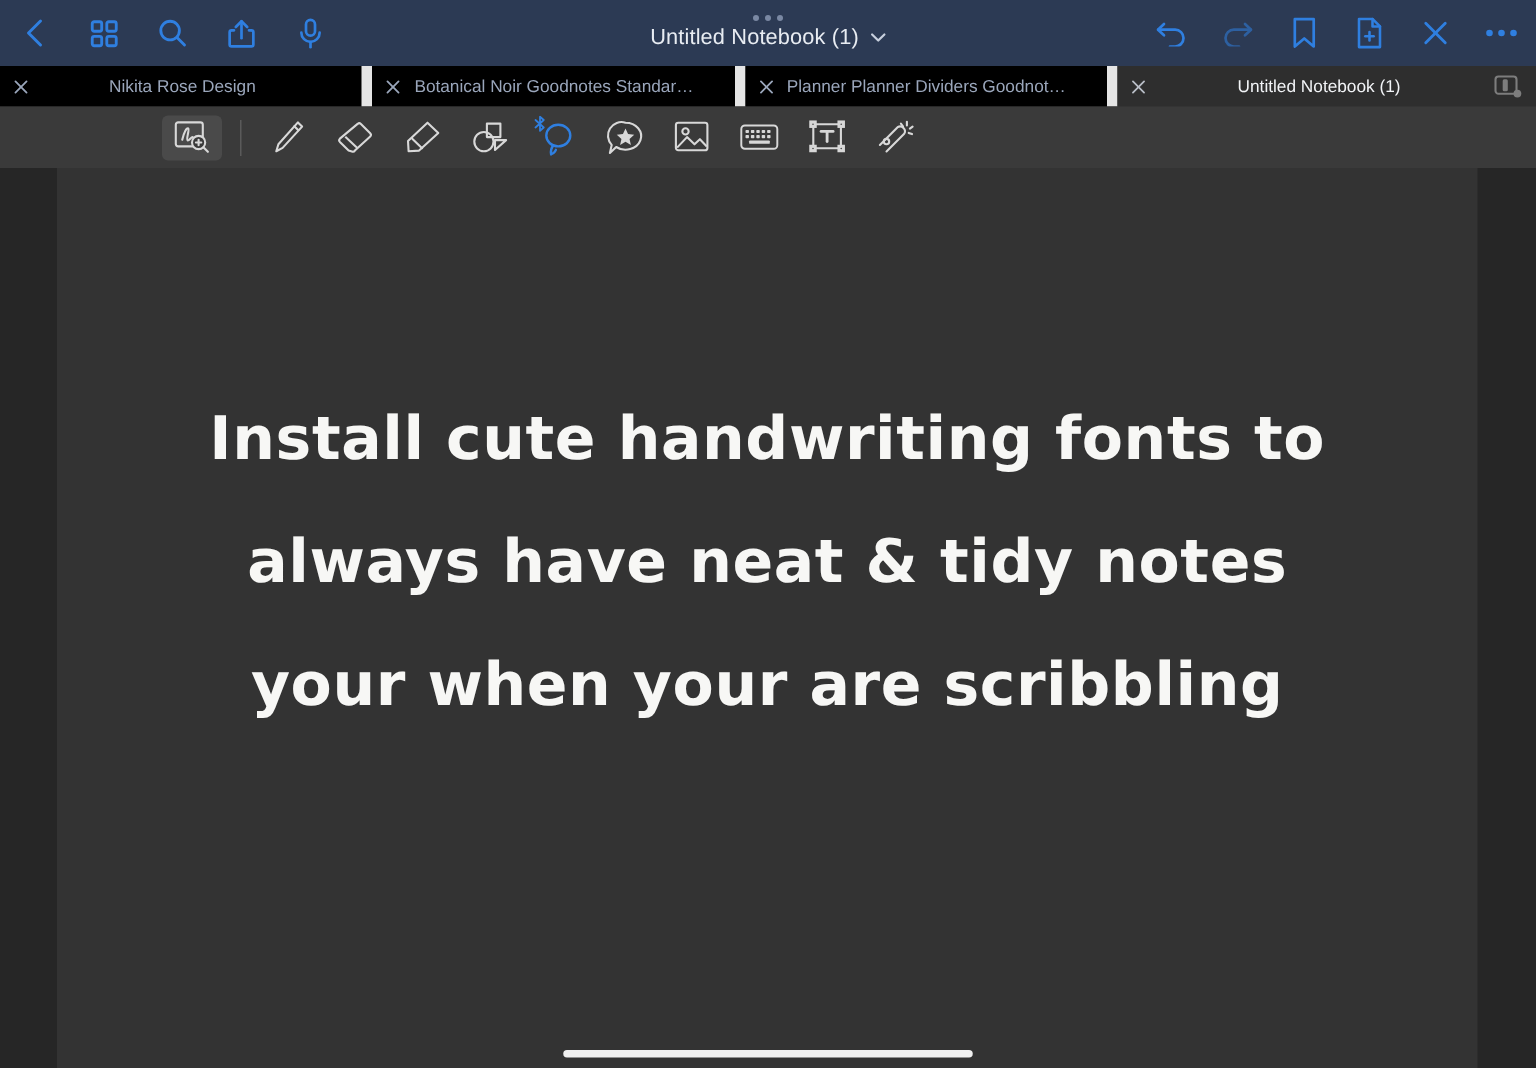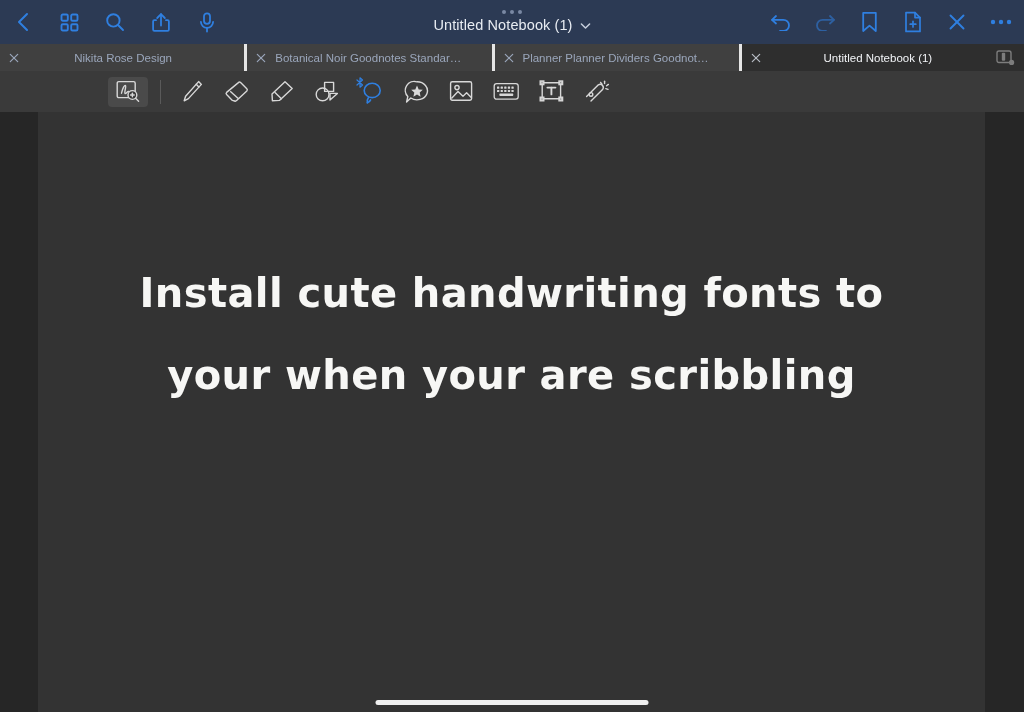--- a/index.html
+++ b/index.html
@@ -63,24 +63,24 @@
     height: 27px;
     background: #2e2e2e;
     display: flex;
     align-items: stretch;
   }
   .tab {
     flex: 1 1 0;
     min-width: 0;
     display: flex;
     align-items: center;
-    background: #404040;
+    background: #000000;
     position: relative;
     cursor: pointer;
-    border-right: 3px solid #e5e5e5;
+    border-right: 7px solid #e5e5e5;
   }
   .tab.active { background: #2e2e2e; border-right: none; }
   .tab-close {
     width: 28px;
     flex: 0 0 28px;
     display: flex; align-items: center; justify-content: center;
     cursor: pointer;
   }
   .tab-label {
     flex: 1 1 auto;
@@ -458,17 +458,18 @@
   <div class="abc-chip">
     <span>abc</span>
     <span class="tilde">~~~~~~</span>
   </div>
 </div>
 
 <div class="canvas">
   <div class="page">
     <div class="note-text">
       <span class="note-line">Install cute handwriting fonts to</span>
+      <span class="note-line">always have neat &amp; tidy notes</span>
       <span class="note-line">your when your are scribbling</span>
     </div>
   </div>
   <div class="home-indicator"></div>
 </div>
 
 </body></html>

